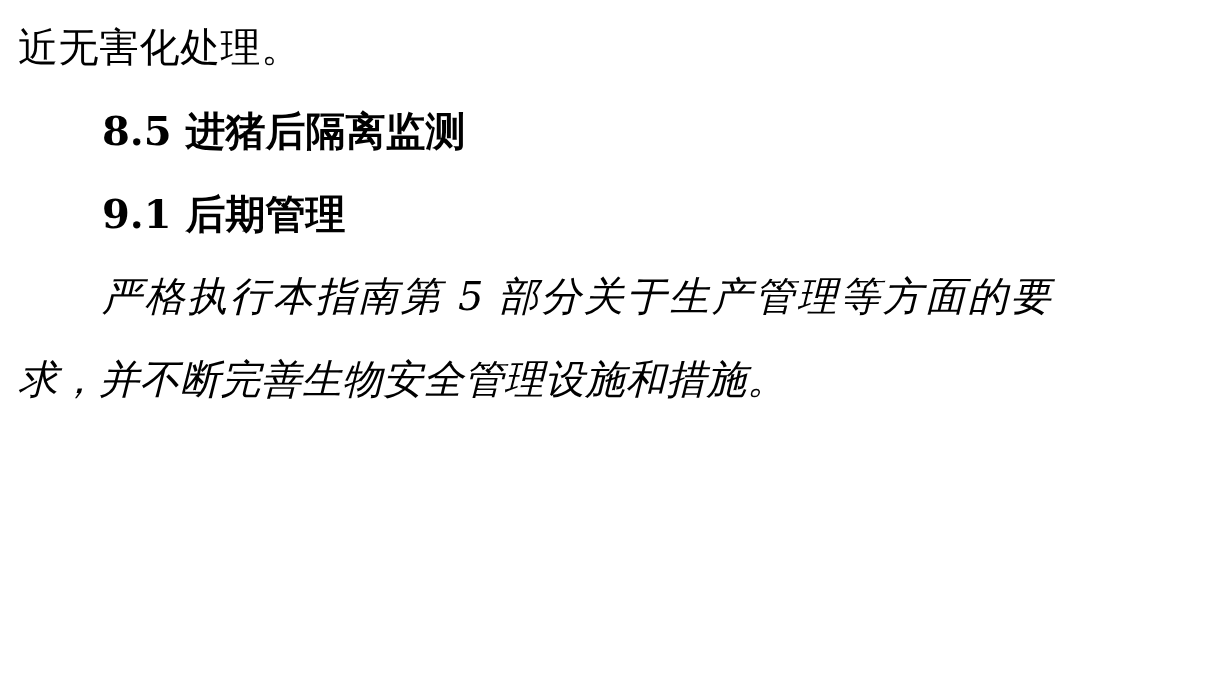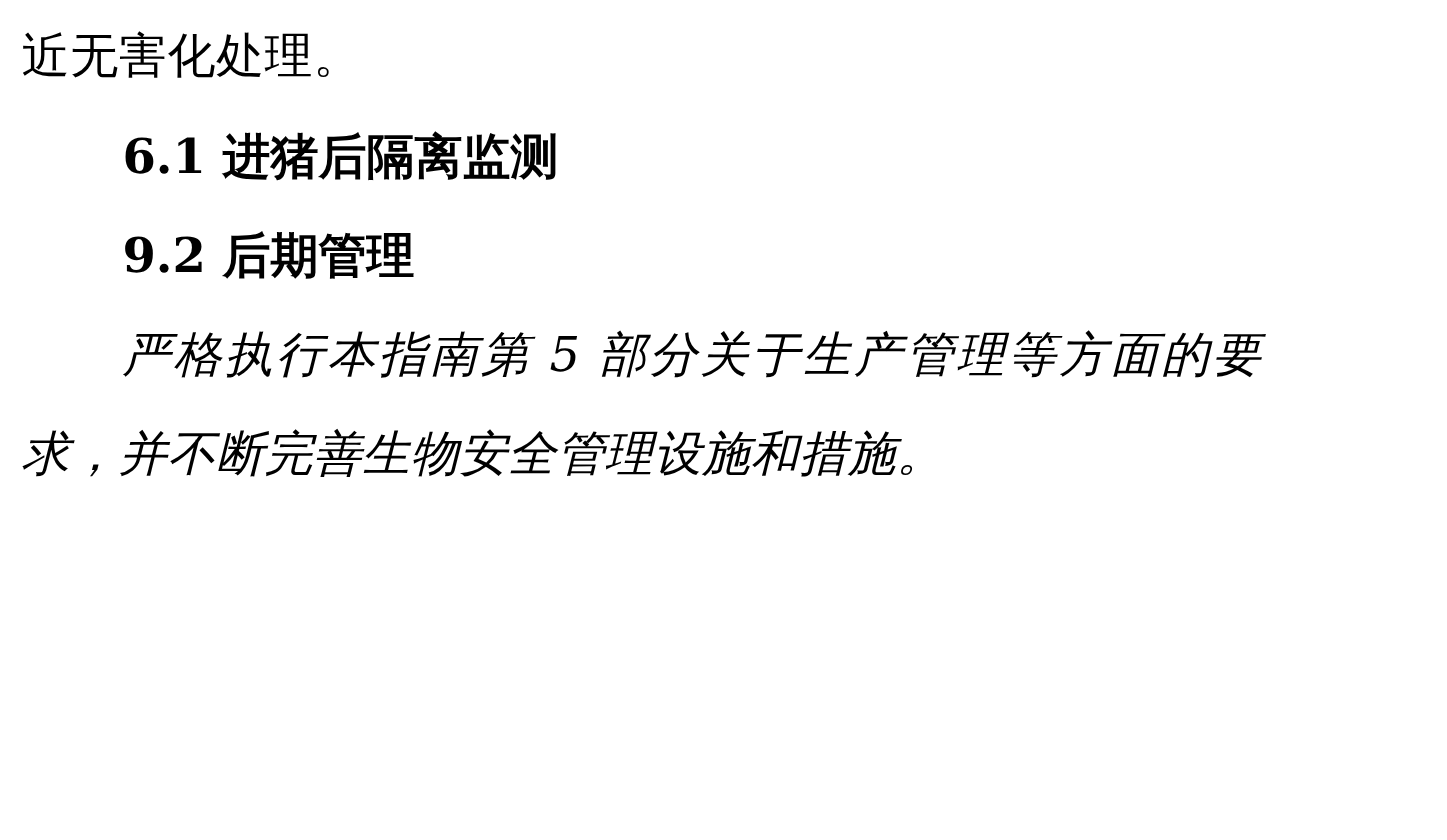--- a/index.html
+++ b/index.html
@@ -54,20 +54,20 @@
     font-style: italic;
   }
 </style>
 </head>
 <body>
 
 <div class="page">
 
   <p class="para continued">近无害化处理。</p>
 
-  <h2 class="heading">6.1 进猪后隔离监测</h2>
+  <h2 class="heading">8.5 进猪后隔离监测</h2>
 
 
-  <h2 class="heading">9.2  后期管理</h2>
+  <h2 class="heading">9.1  后期管理</h2>
 
   <p class="para body-para indent-first tight">严格执行本指南第 5 部分关于生产管理等方面的要求，并不断完善生物安全管理设施和措施。</p>
 
 </div>
 
 </body></html>

